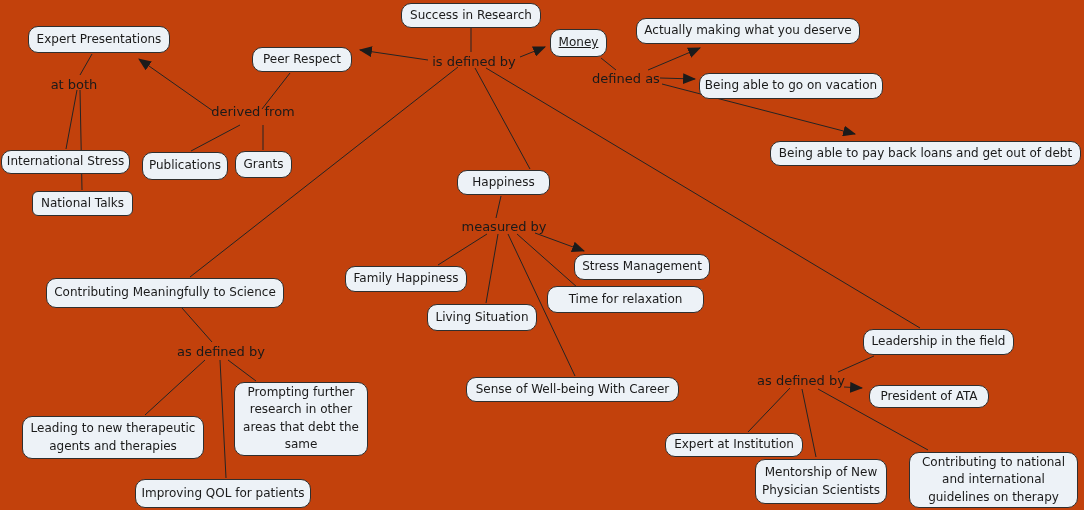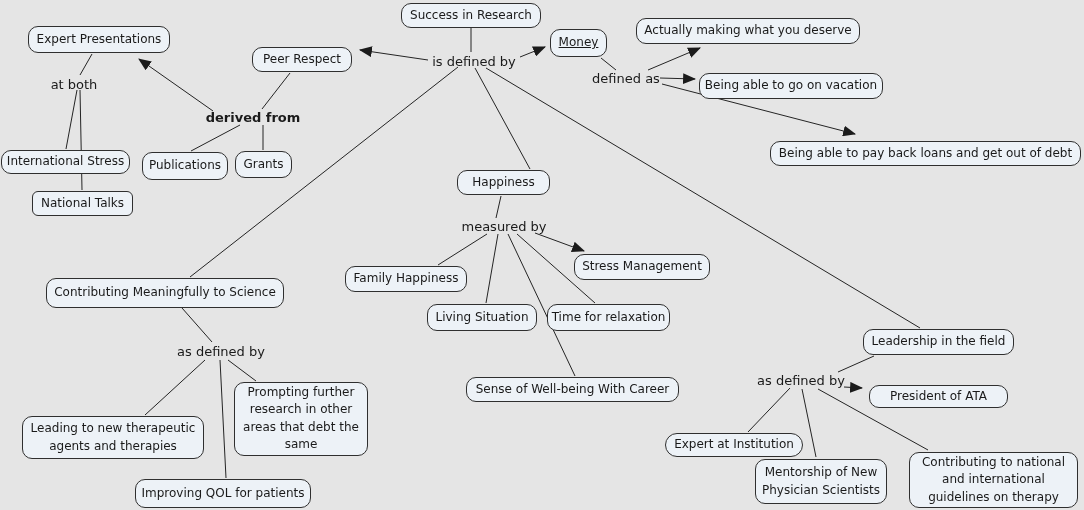--- a/index.html
+++ b/index.html
@@ -1,20 +1,20 @@
 <!DOCTYPE html>
 <html style="--node-fill: #edf2f7; --node-border: #2f2f2f; --text: #1a1a1a;"><head>
 <meta charset="utf-8">
 <style>
   html, body { margin: 0; padding: 0; background: #ffffff; }
   .canvas {
     position: relative;
     width: 1084px;
     height: 510px;
-    background: #e5e5e5;
+    background: #c2410c;
     overflow: hidden;
     font-family: "DejaVu Sans", "Liberation Sans", sans-serif;
     color: #1a1a1a;
   }
   svg.links {
     position: absolute;
     left: 0; top: 0;
     width: 1084px; height: 510px;
   }
   .node {
@@ -94,32 +94,32 @@
       <div class="node" style="left: 699px; top: 73px; width: 184px; min-height: 26px;">Being able to go on vacation</div>
       <div class="node" style="left: 770px; top: 141px; width: 311px; min-height: 25px;">Being able to pay back loans and get out of debt</div>
       <div class="node" style="left: 1px; top: 150px; width: 129px; min-height: 24px;">International Stress</div>
       <div class="node" style="left: 32px; top: 191px; width: 101px; min-height: 25px; border-radius: 6px;">National Talks</div>
       <div class="node" style="left: 142px; top: 152px; width: 86px; min-height: 28px;">Publications</div>
       <div class="node" style="left: 235px; top: 151px; width: 57px; min-height: 27px;">Grants</div>
       <div class="node" style="left: 457px; top: 170px; width: 93px; min-height: 25px;">Happiness</div>
       <div class="node" style="left: 345px; top: 266px; width: 122px; min-height: 26px;">Family Happiness</div>
       <div class="node" style="left: 427px; top: 304px; width: 110px; min-height: 27px;">Living Situation</div>
       <div class="node" style="left: 574px; top: 254px; width: 136px; min-height: 26px;">Stress Management</div>
-      <div class="node" style="left: 547px; top: 304px; width: 123px; min-height: 27px;">Time for relaxation</div>
+      <div class="node" style="left: 547px; top: 286px; width: 157px; min-height: 27px;">Time for relaxation</div>
       <div class="node" style="left: 466px; top: 377px; width: 213px; min-height: 25px;">Sense of Well-being With Career</div>
       <div class="node" style="left: 46px; top: 278px; width: 238px; min-height: 30px;">Contributing Meaningfully to Science</div>
       <div class="node wrap" style="left: 22px; top: 416px; width: 182px; min-height: 43px;">Leading to new therapeutic agents and therapies</div>
       <div class="node wrap" style="left: 234px; top: 382px; width: 134px; min-height: 70px;">Prompting further research in other areas that debt the same</div>
       <div class="node" style="left: 135px; top: 479px; width: 176px; min-height: 29px;">Improving QOL for patients</div>
       <div class="node" style="left: 863px; top: 329px; width: 151px; min-height: 26px;">Leadership in the field</div>
-      <div class="node" style="left: 869px; top: 385px; width: 139px; min-height: 23px;">President of ATA</div>
-      <div class="node" style="left: 665px; top: 433px; width: 138px; min-height: 24px; border-radius: 12px;">Expert at Institution</div>
+      <div class="node" style="left: 869px; top: 385px; width: 120px; min-height: 23px;">President of ATA</div>
+      <div class="node" style="left: 665px; top: 433px; width: 138px; min-height: 24px;">Expert at Institution</div>
       <div class="node wrap" style="left: 755px; top: 459px; width: 132px; min-height: 45px;">Mentorship of New Physician Scientists</div>
       <div class="node wrap" style="left: 909px; top: 452px; width: 169px; min-height: 55px;">Contributing to national and international guidelines on therapy</div>
       <div class="phrase" style="left: 474px; top: 54px;">is defined by</div>
       <div class="phrase" style="left: 66px; top: 77px; margin-left: 8px;">at both</div>
-      <div class="phrase" style="left: 253px; top: 110px; font-weight: bold;">derived from</div>
+      <div class="phrase" style="left: 253px; top: 104px;">derived from</div>
       <div class="phrase" style="left: 626px; top: 71px;">defined as</div>
       <div class="phrase" style="left: 504px; top: 219px;">measured by</div>
       <div class="phrase" style="left: 221px; top: 344px;">as defined by</div>
       <div class="phrase" style="left: 801px; top: 373px;">as defined by</div>
     </div>
 </div>
 
 </body></html>

